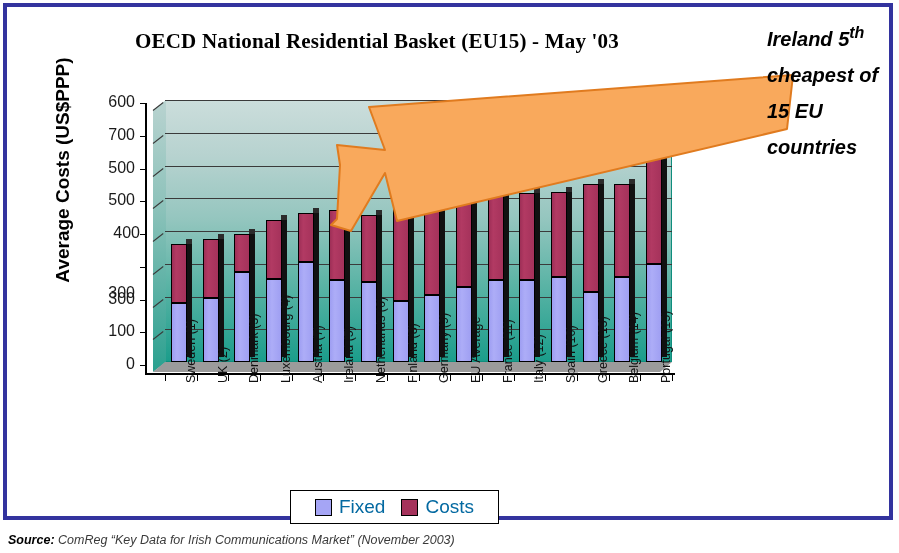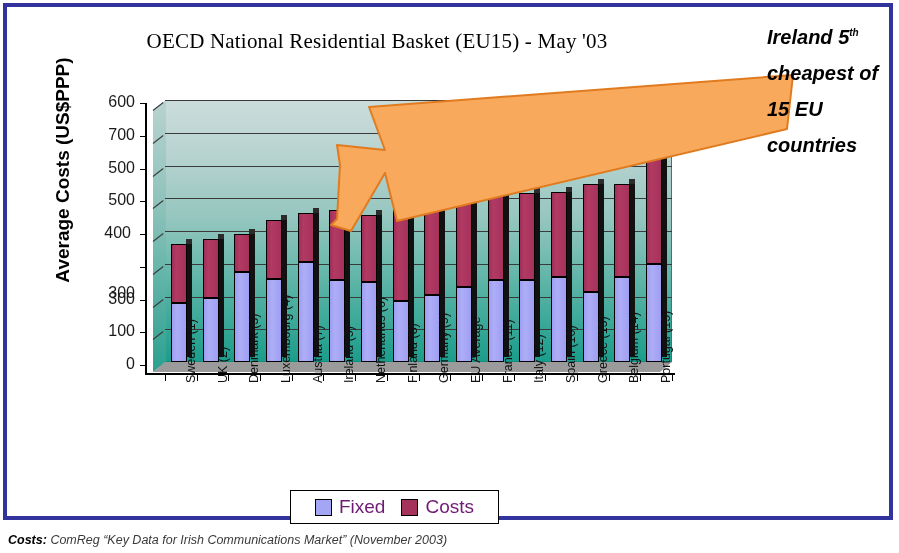--- a/index.html
+++ b/index.html
@@ -21,21 +21,21 @@
     width:890px;height:517px;
     border:4px solid #33339e;
     box-sizing:border-box;
     background:#ffffff;
   }
   
   #chart-title{
     position:absolute;left:60px;top:22px;width:620px;
     text-align:center;
     font-family:"Liberation Serif", serif;
-    font-weight:normal;
+    font-weight:bold;
     font-size:21px;
     color:#000000;
     letter-spacing:.2px;
     white-space:nowrap;
   }
   
   #y-axis-title{
     position:absolute;
     left:-64px;top:152px;
     width:240px;
@@ -116,33 +116,33 @@
   
   #legend{
     position:absolute;left:283px;top:483px;
     width:207px;height:32px;
     border:1.5px solid #000;
     background:#ffffff;
     display:flex;align-items:center;justify-content:center;gap:16px;
   }
   .legend-item{display:flex;align-items:center;gap:7px;}
   .legend-swatch{width:17px;height:17px;border:1.5px solid #000;box-sizing:border-box;}
-  .legend-label{font-size:19px;color:#701a75;}
+  .legend-label{font-size:19px;color:#0369a1;}
   
   #callout-arrow{
     position:absolute;left:318px;top:18px;width:470px;height:215px;
     pointer-events:none;
   }
   
   #annotation{
     position:absolute;left:760px;top:8px;width:135px;
     font-size:20px;font-weight:bold;font-style:italic;
     line-height:36px;color:#000;
   }
-  #annotation sup{font-size:10px;vertical-align:super;}
+  #annotation sup{font-size:16px;vertical-align:super;}
   
   #source{
     position:absolute;left:8px;top:533px;
     font-size:12.5px;font-style:italic;color:#3a3a3a;
   }
   #source b{font-style:italic;color:#000;}
 </style>
 </head>
 <body>
 
@@ -159,21 +159,21 @@
 
     <div id="ytick-container">
         <div class="ytick-label" style="top: 348px; left: 88px;">0</div>
         <div class="ytick-mark" style="top: 358px; left: 133px;"></div>
         <div class="ytick-label" style="top: 315.25px; left: 88px;">100</div>
         <div class="ytick-mark" style="top: 325.25px; left: 133px;"></div>
         <div class="ytick-label" style="top: 282.5px; left: 88px;">300</div>
         <div class="ytick-mark" style="top: 292.5px; left: 133px;"></div>
         <div class="ytick-label" style="top: 249.75px; left: 88px; margin-top: 27px;">300</div>
         <div class="ytick-mark" style="top: 259.75px; left: 133px;"></div>
-        <div class="ytick-label" style="top: 217px; left: 84px;">400</div>
+        <div class="ytick-label" style="top: 217px; left: 93px;">400</div>
         <div class="ytick-mark" style="top: 227px; left: 133px;"></div>
         <div class="ytick-label" style="top: 184.25px; left: 88px;">500</div>
         <div class="ytick-mark" style="top: 194.25px; left: 133px;"></div>
         <div class="ytick-label" style="top: 151.5px; left: 88px;">500</div>
         <div class="ytick-mark" style="top: 161.5px; left: 133px;"></div>
         <div class="ytick-label" style="top: 118.75px; left: 88px;">700</div>
         <div class="ytick-mark" style="top: 128.75px; left: 133px;"></div>
         <div class="ytick-label" style="top: 86px; left: 88px;">600</div>
         <div class="ytick-mark" style="top: 96px; left: 133px;"></div>
       </div>
@@ -354,17 +354,17 @@
     <div id="annotation">
       <div><span>Ireland 5</span><sup>th</sup></div>
       <div>cheapest of</div>
       <div>15 EU</div>
       <div>countries</div>
     </div>
 
   </div>
 
   <div id="source">
-    <b>Costs:</b>
+    <b>Source:</b>
     <span>ComReg “Key Data for Irish Communications Market” (November 2003)</span>
   </div>
 
 </div>
 
 </body></html>

